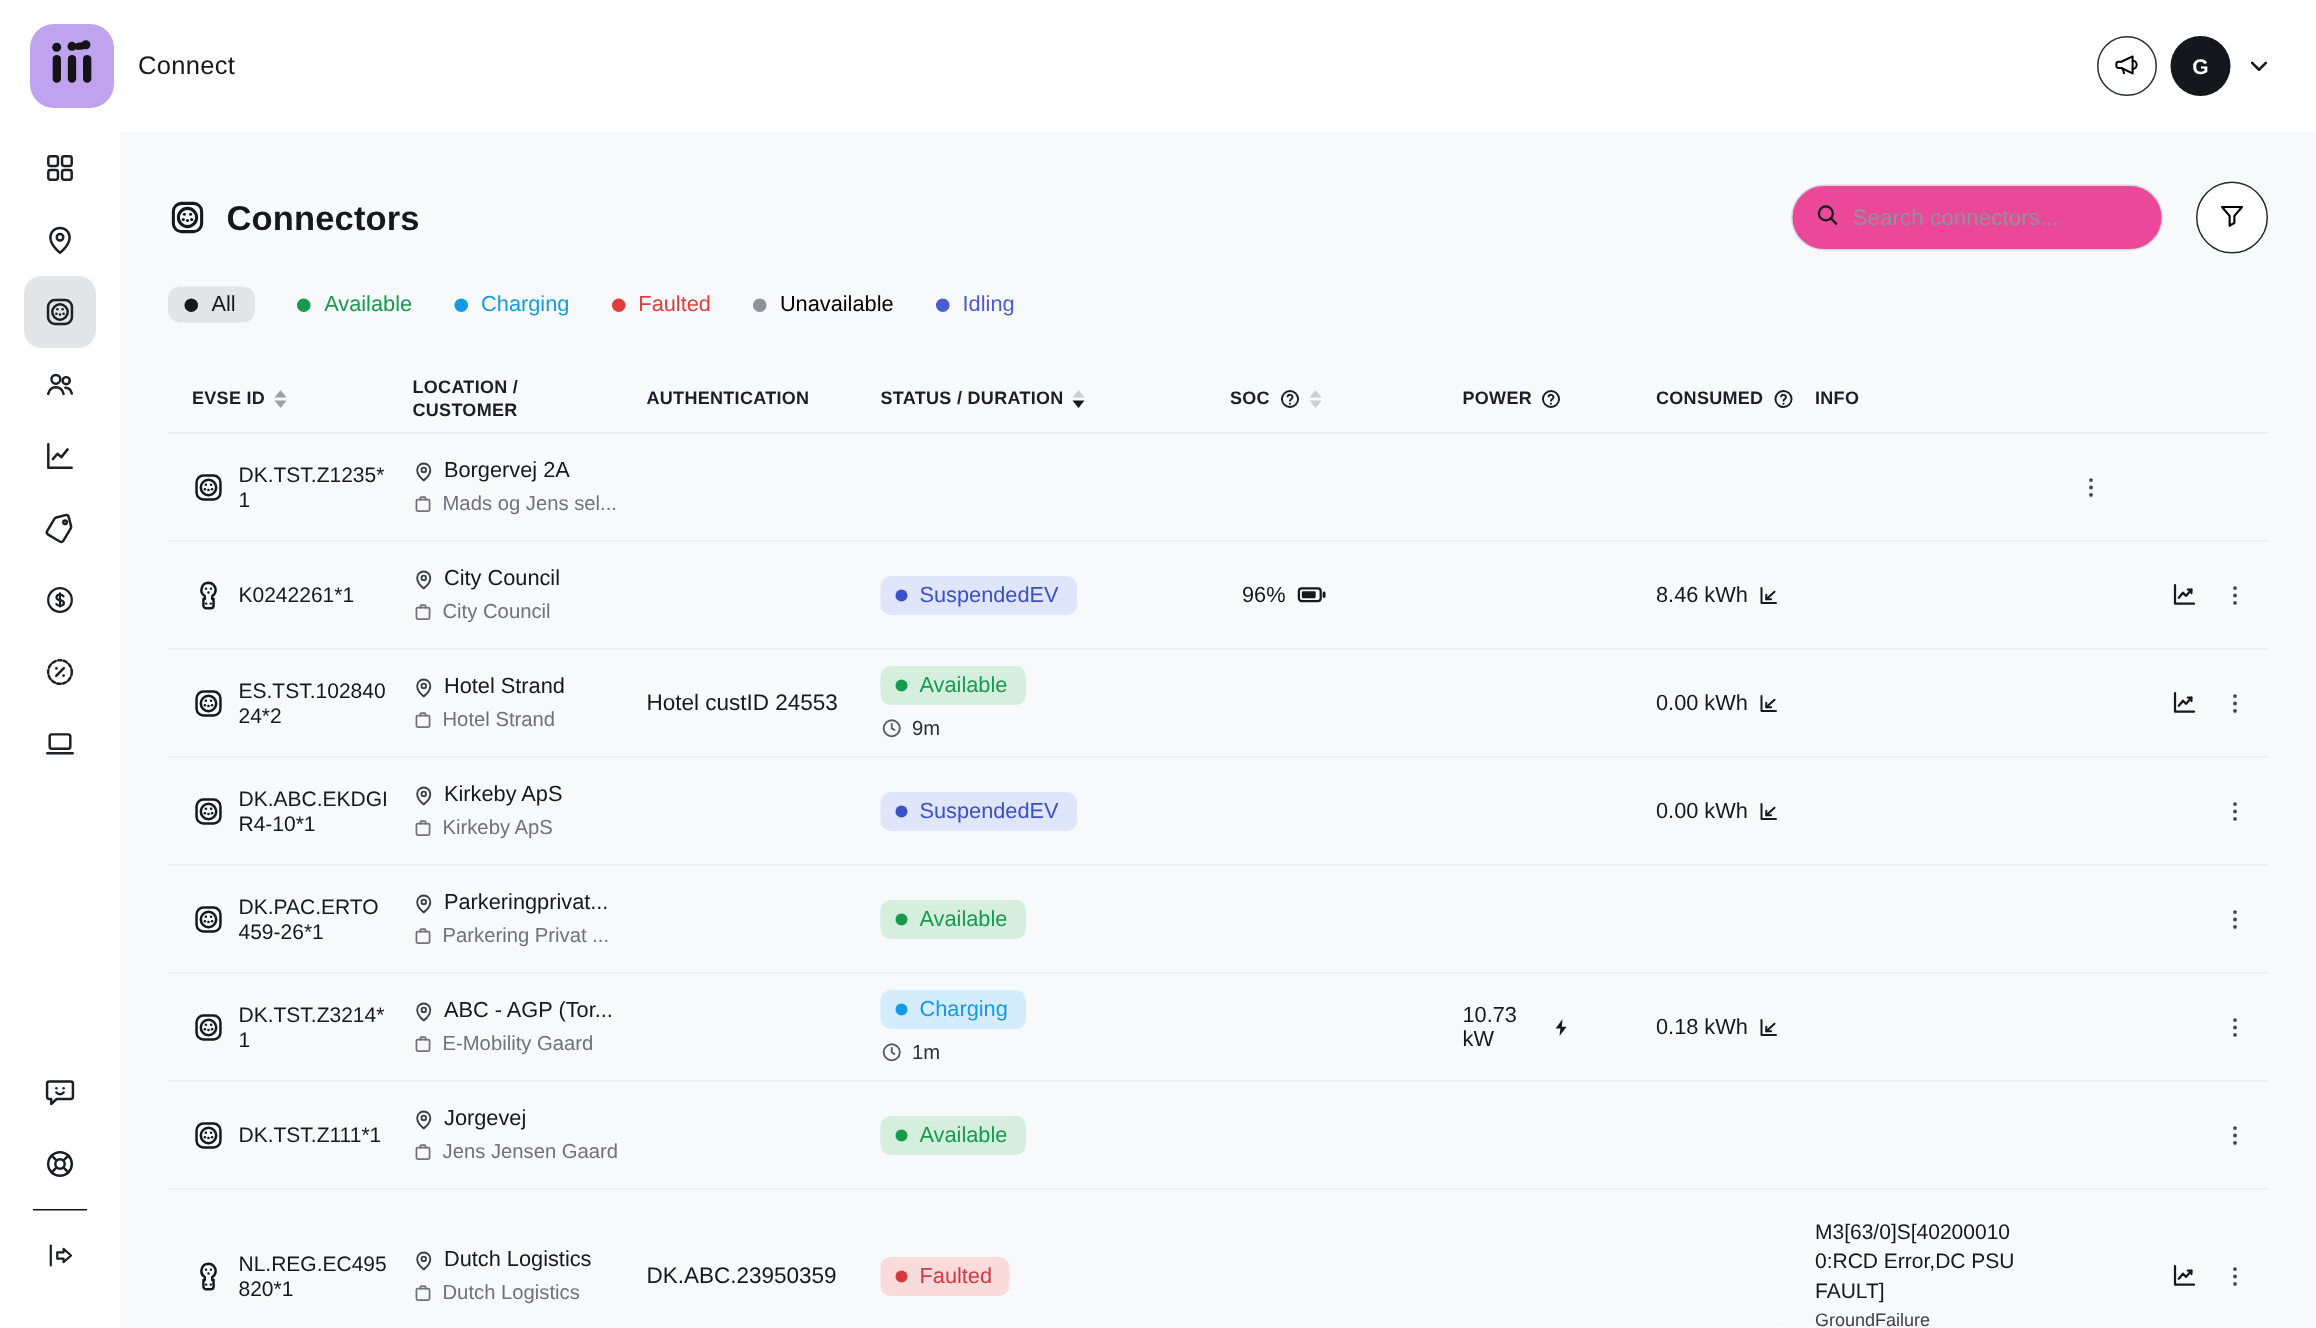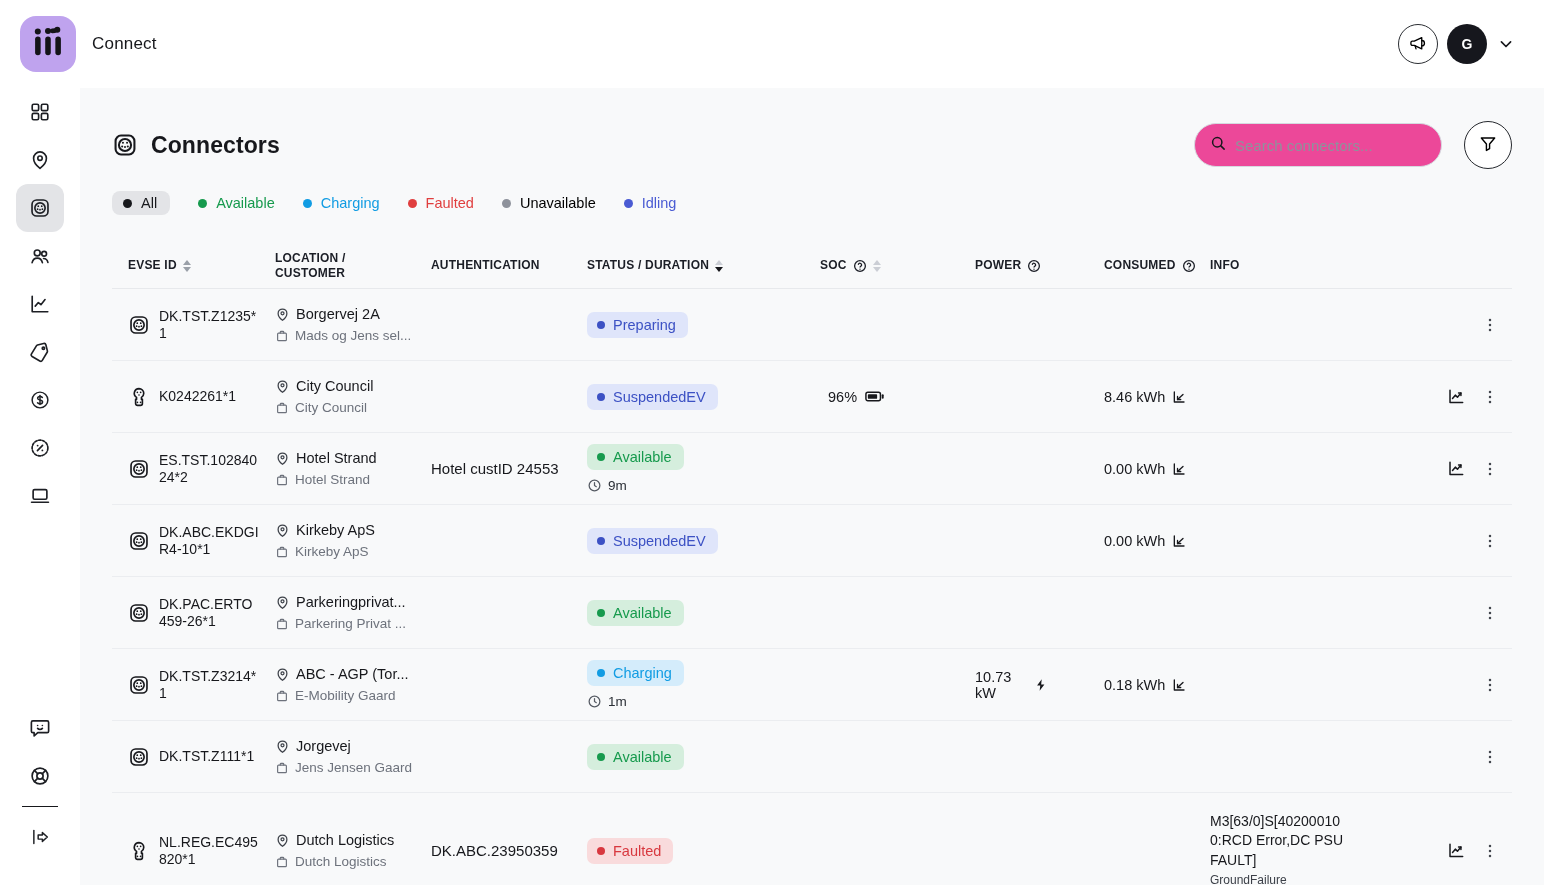--- a/index.html
+++ b/index.html
@@ -357,26 +357,20 @@
                 <span class="loc-ic gray" style="display: flex;">
                   <svg width="14" height="14" viewBox="0 0 24 24" fill="none" stroke="currentColor" stroke-width="2" stroke-linecap="round" stroke-linejoin="round">
                     <rect x="4.5" y="7" width="15" height="13" rx="1.6"></rect>
                     <path d="M9 7V5.4A1.4 1.4 0 0 1 10.4 4h3.2A1.4 1.4 0 0 1 15 5.4V7"></path>
                   </svg>
                 </span>
                 <span class="loc-cust">Mads og Jens sel...</span>
               </div>
             </div>
             <div class="cell-auth"></div>
-            <div class="cell-status">
-              <span class="badge t-indigo">
-                <span class="bdot"></span>
-                <span>Preparing</span>
-              </span>
-            </div>
             <div class="cell-soc"></div>
             <div class="cell-power"></div>
             <div class="cell-consumed"></div>
             <div class="cell-info"></div>
             <div class="cell-actions">
               <button class="act-btn">
                 <span style="display: flex;">
                   <svg width="16" height="18" viewBox="0 0 24 24" fill="#43474e">
                     <circle cx="12" cy="4.6" r="1.9"></circle>
                     <circle cx="12" cy="12" r="1.9"></circle>

